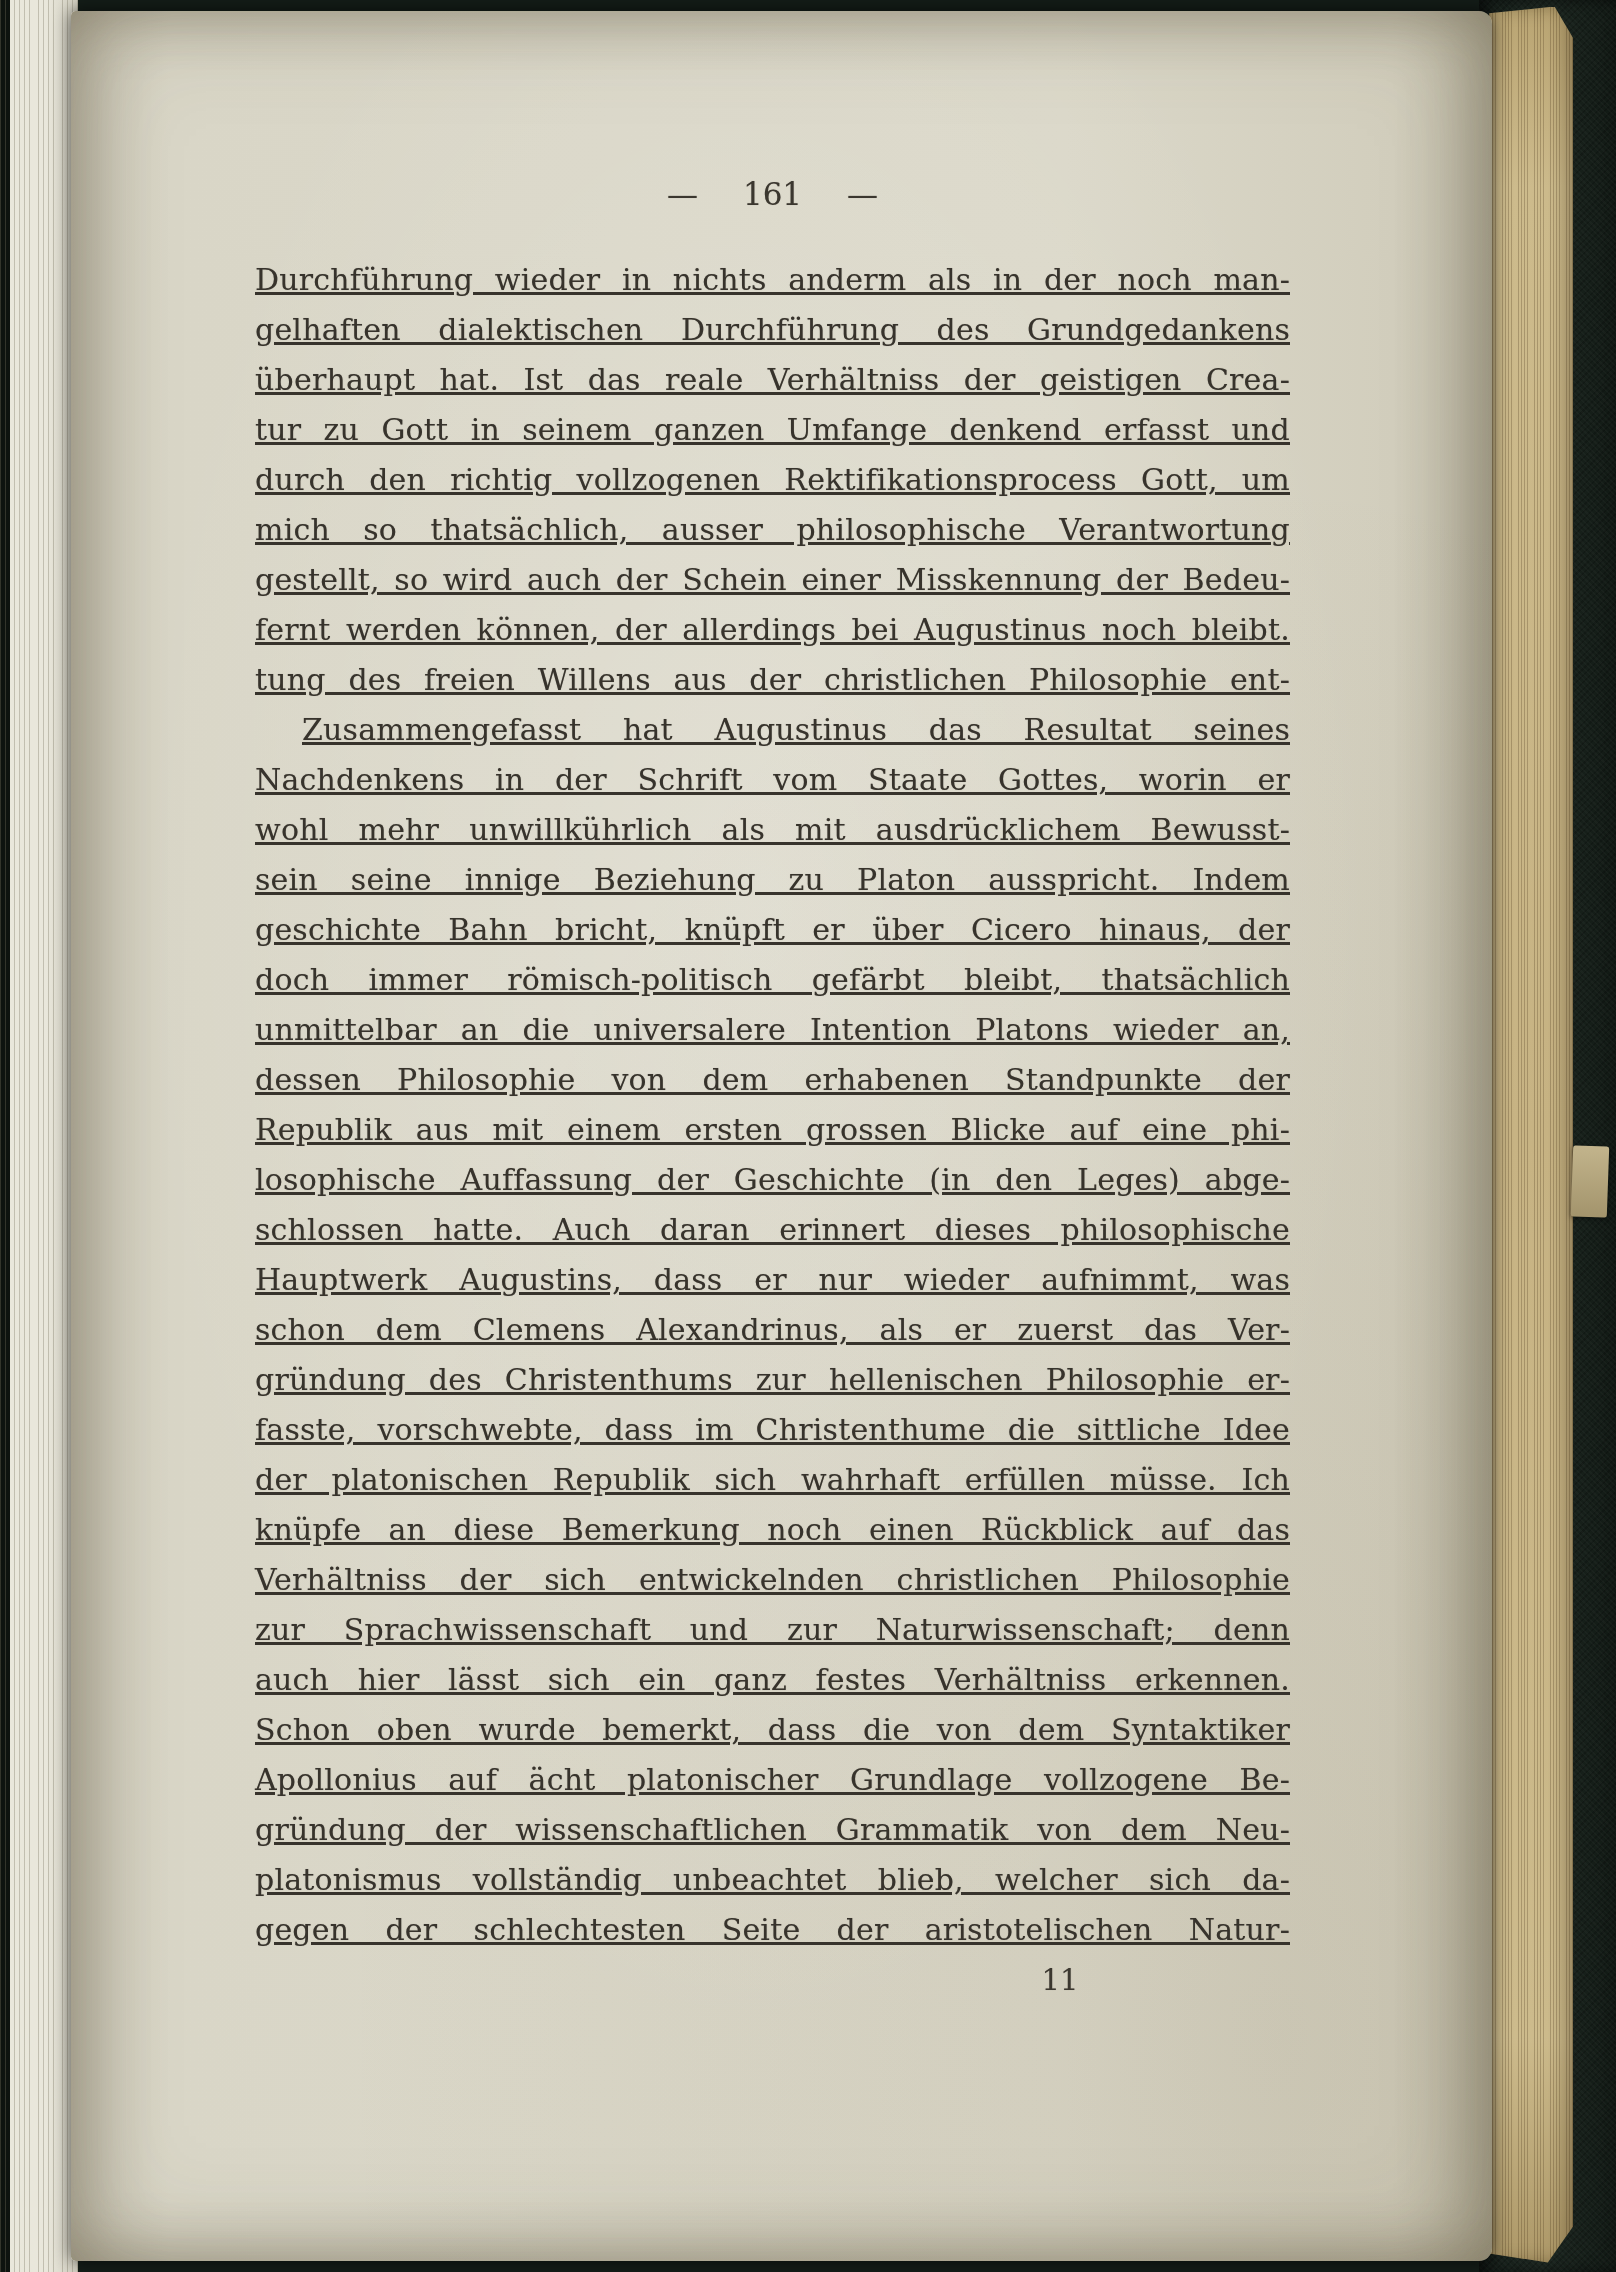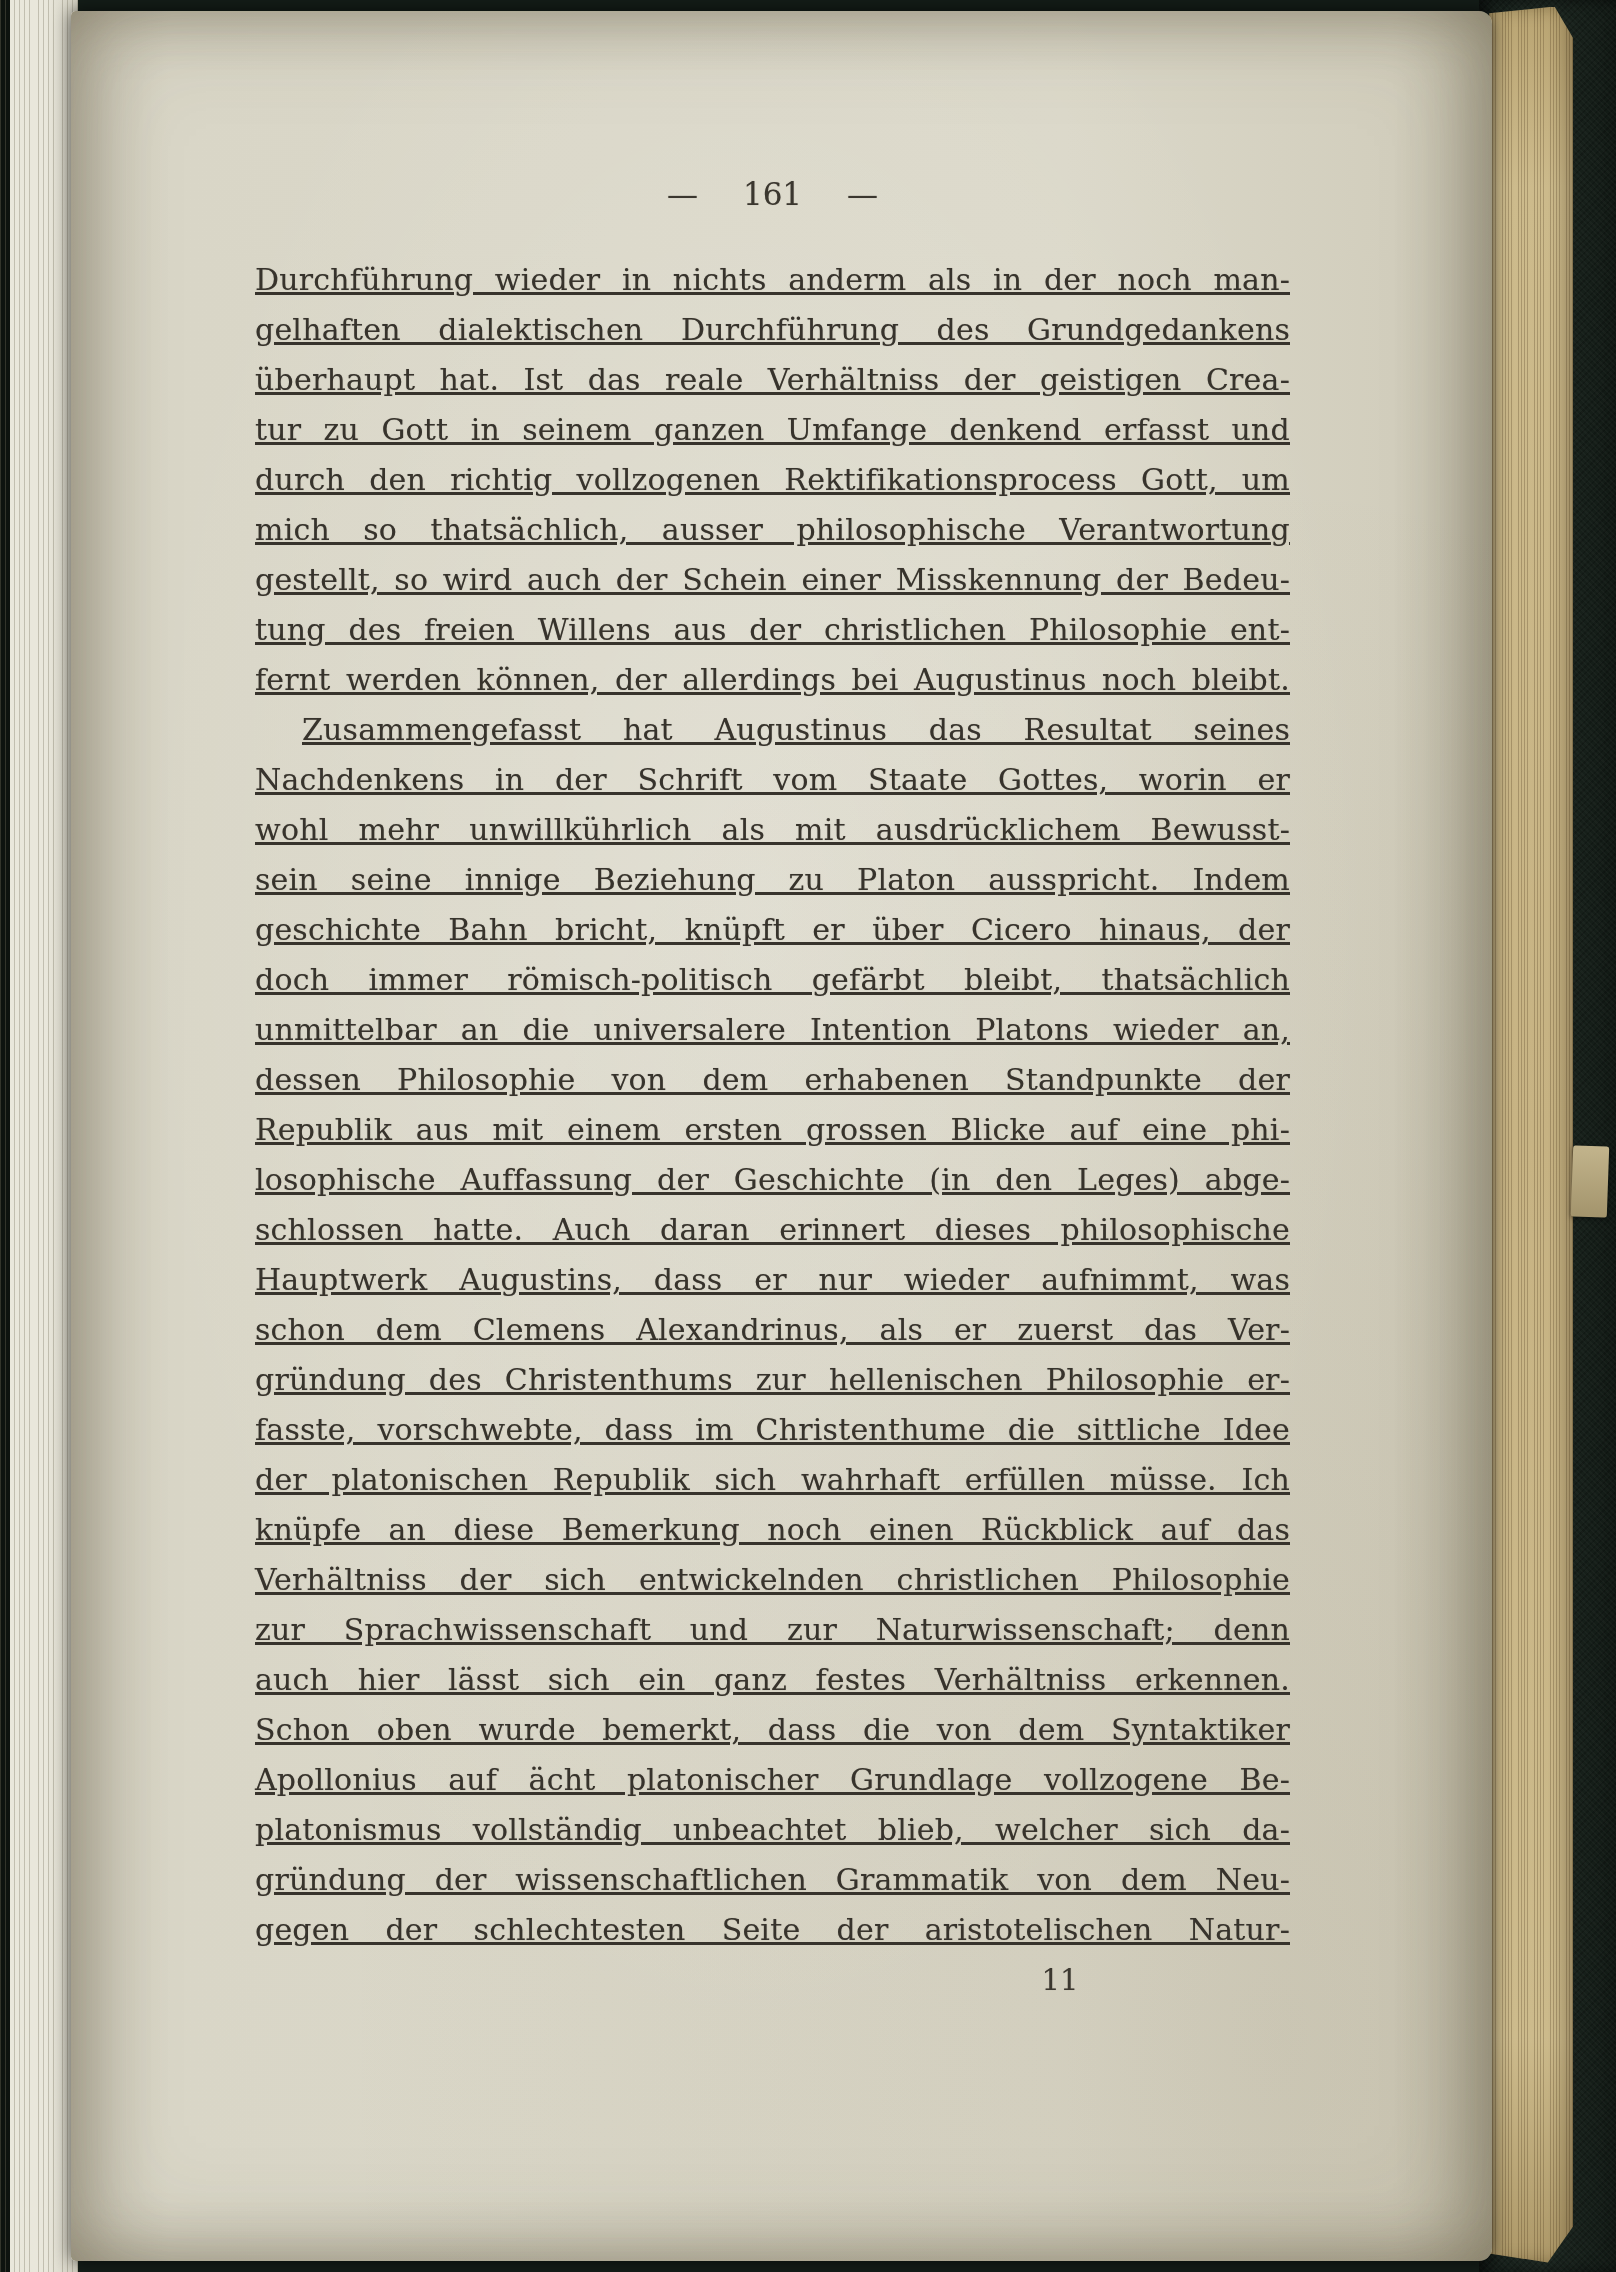--- a/index.html
+++ b/index.html
@@ -127,22 +127,22 @@
 
       <div class="text-block">
           <div class="paragraph">
             <div class="text-line">Durchführung wieder in nichts anderm als in der noch man-</div>
             <div class="text-line">gelhaften dialektischen Durchführung des Grundgedankens</div>
             <div class="text-line">überhaupt hat. Ist das reale Verhältniss der geistigen Crea-</div>
             <div class="text-line">tur zu Gott in seinem ganzen Umfange denkend erfasst und</div>
             <div class="text-line">durch den richtig vollzogenen Rektifikationsprocess Gott, um</div>
             <div class="text-line">mich so thatsächlich, ausser philosophische Verantwortung</div>
             <div class="text-line">gestellt, so wird auch der Schein einer Misskennung der Bedeu-</div>
+            <div class="text-line">fernt werden können, der allerdings bei Augustinus noch bleibt.</div>
             <div class="text-line">tung des freien Willens aus der christlichen Philosophie ent-</div>
-            <div class="text-line">fernt werden können, der allerdings bei Augustinus noch bleibt.</div>
           </div>
           <div class="paragraph">
             <div class="text-line first-indent">Zusammengefasst hat Augustinus das Resultat seines</div>
             <div class="text-line">Nachdenkens in der Schrift vom Staate Gottes, worin er</div>
             <div class="text-line">wohl mehr unwillkührlich als mit ausdrücklichem Bewusst-</div>
             <div class="text-line">sein seine innige Beziehung zu Platon ausspricht.  Indem</div>
             <div class="text-line">geschichte Bahn bricht, knüpft er über Cicero hinaus, der</div>
             <div class="text-line">doch immer römisch-politisch gefärbt bleibt, thatsächlich</div>
             <div class="text-line">unmittelbar an die universalere Intention Platons wieder an,</div>
             <div class="text-line">dessen Philosophie von dem erhabenen Standpunkte der</div>
@@ -153,22 +153,22 @@
             <div class="text-line">schon dem Clemens Alexandrinus, als er zuerst das Ver-</div>
             <div class="text-line">gründung des Christenthums zur hellenischen Philosophie er-</div>
             <div class="text-line">fasste, vorschwebte, dass im Christenthume die sittliche Idee</div>
             <div class="text-line">der platonischen Republik sich wahrhaft erfüllen müsse.  Ich</div>
             <div class="text-line">knüpfe an diese Bemerkung noch einen Rückblick auf das</div>
             <div class="text-line">Verhältniss der sich entwickelnden christlichen Philosophie</div>
             <div class="text-line">zur Sprachwissenschaft und zur Naturwissenschaft; denn</div>
             <div class="text-line">auch hier lässt sich ein ganz festes Verhältniss erkennen.</div>
             <div class="text-line">Schon oben wurde bemerkt, dass die von dem Syntaktiker</div>
             <div class="text-line">Apollonius auf ächt platonischer Grundlage vollzogene Be-</div>
+            <div class="text-line">gründung der wissenschaftlichen Grammatik von dem Neu-</div>
             <div class="text-line">platonismus vollständig unbeachtet blieb, welcher sich da-</div>
-            <div class="text-line">gründung der wissenschaftlichen Grammatik von dem Neu-</div>
             <div class="text-line">gegen der schlechtesten Seite der aristotelischen Natur-</div>
           </div>
         </div>
 
       <div class="signature">11</div>
 
     </div>
   </div>
 </div>
 

